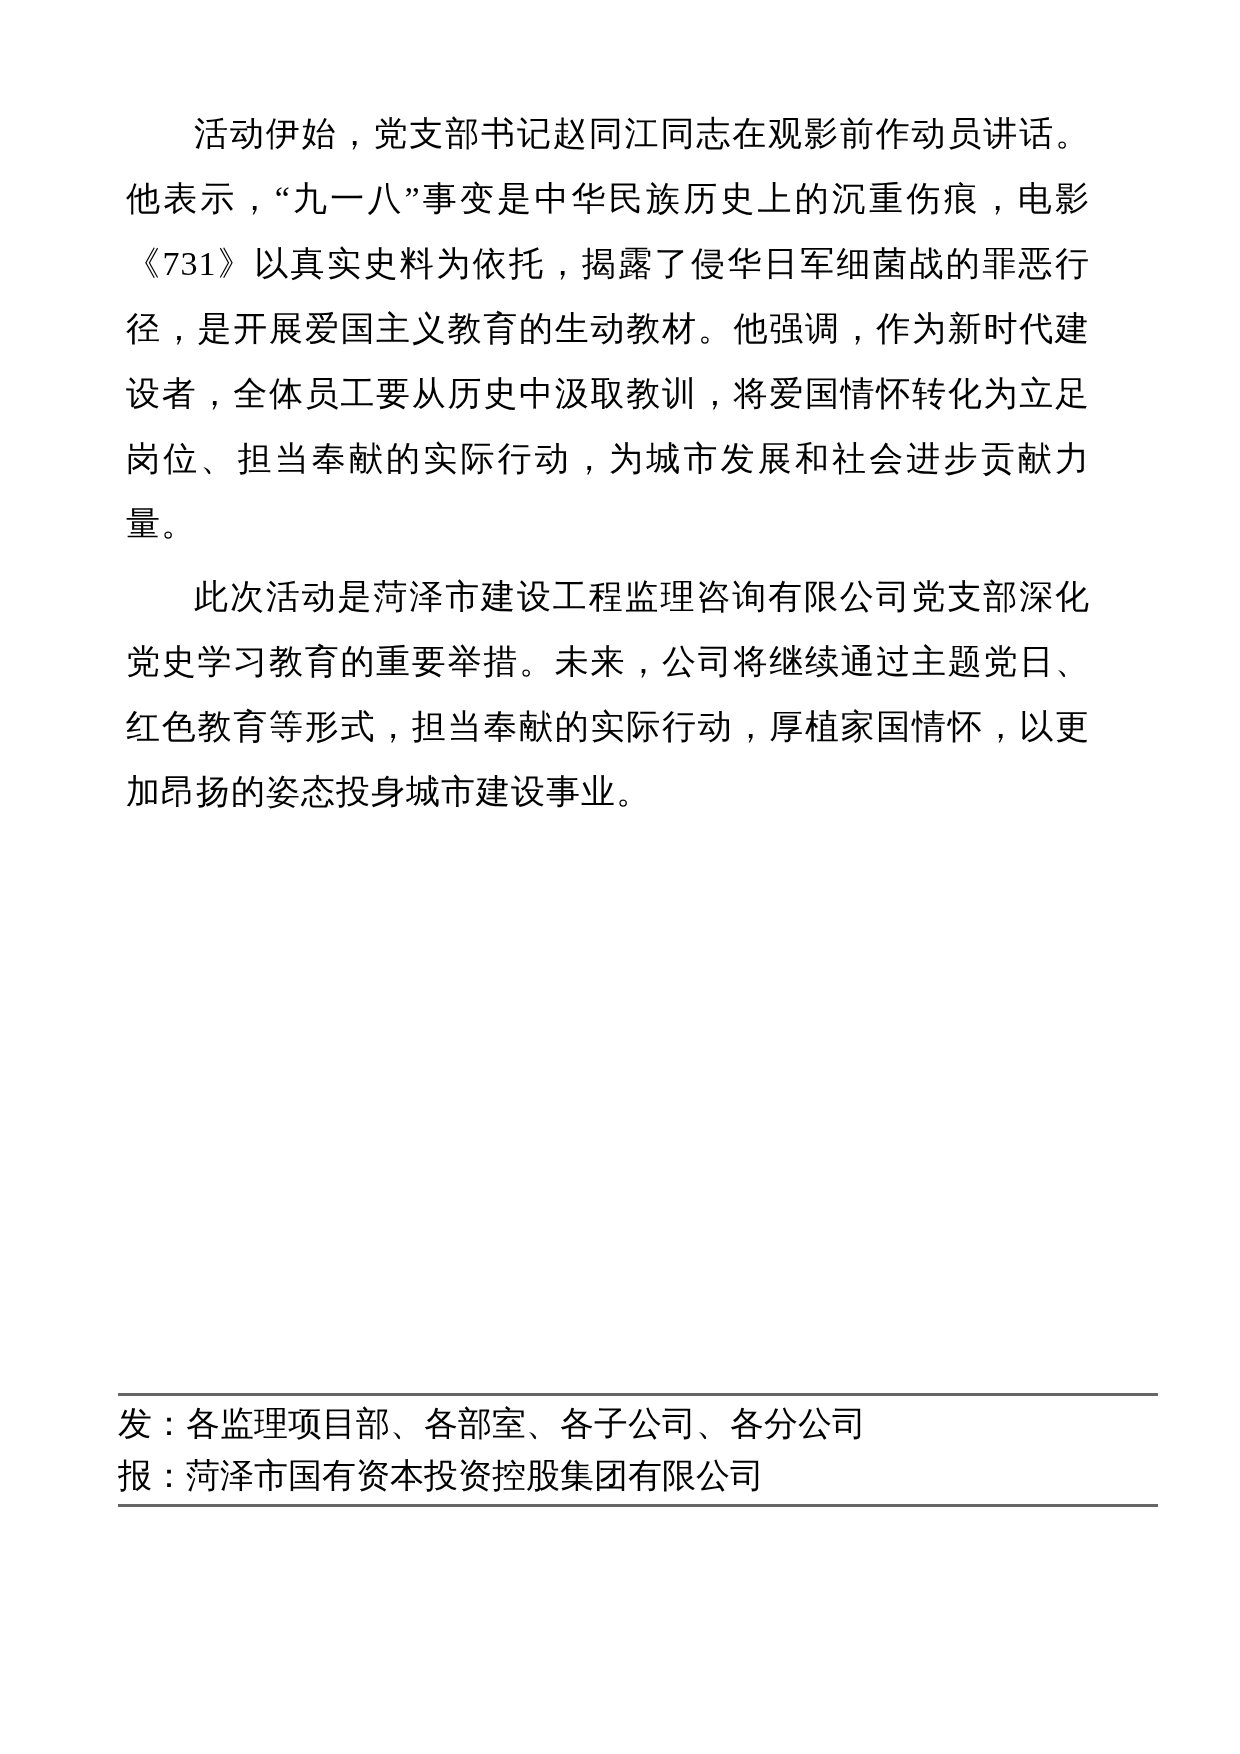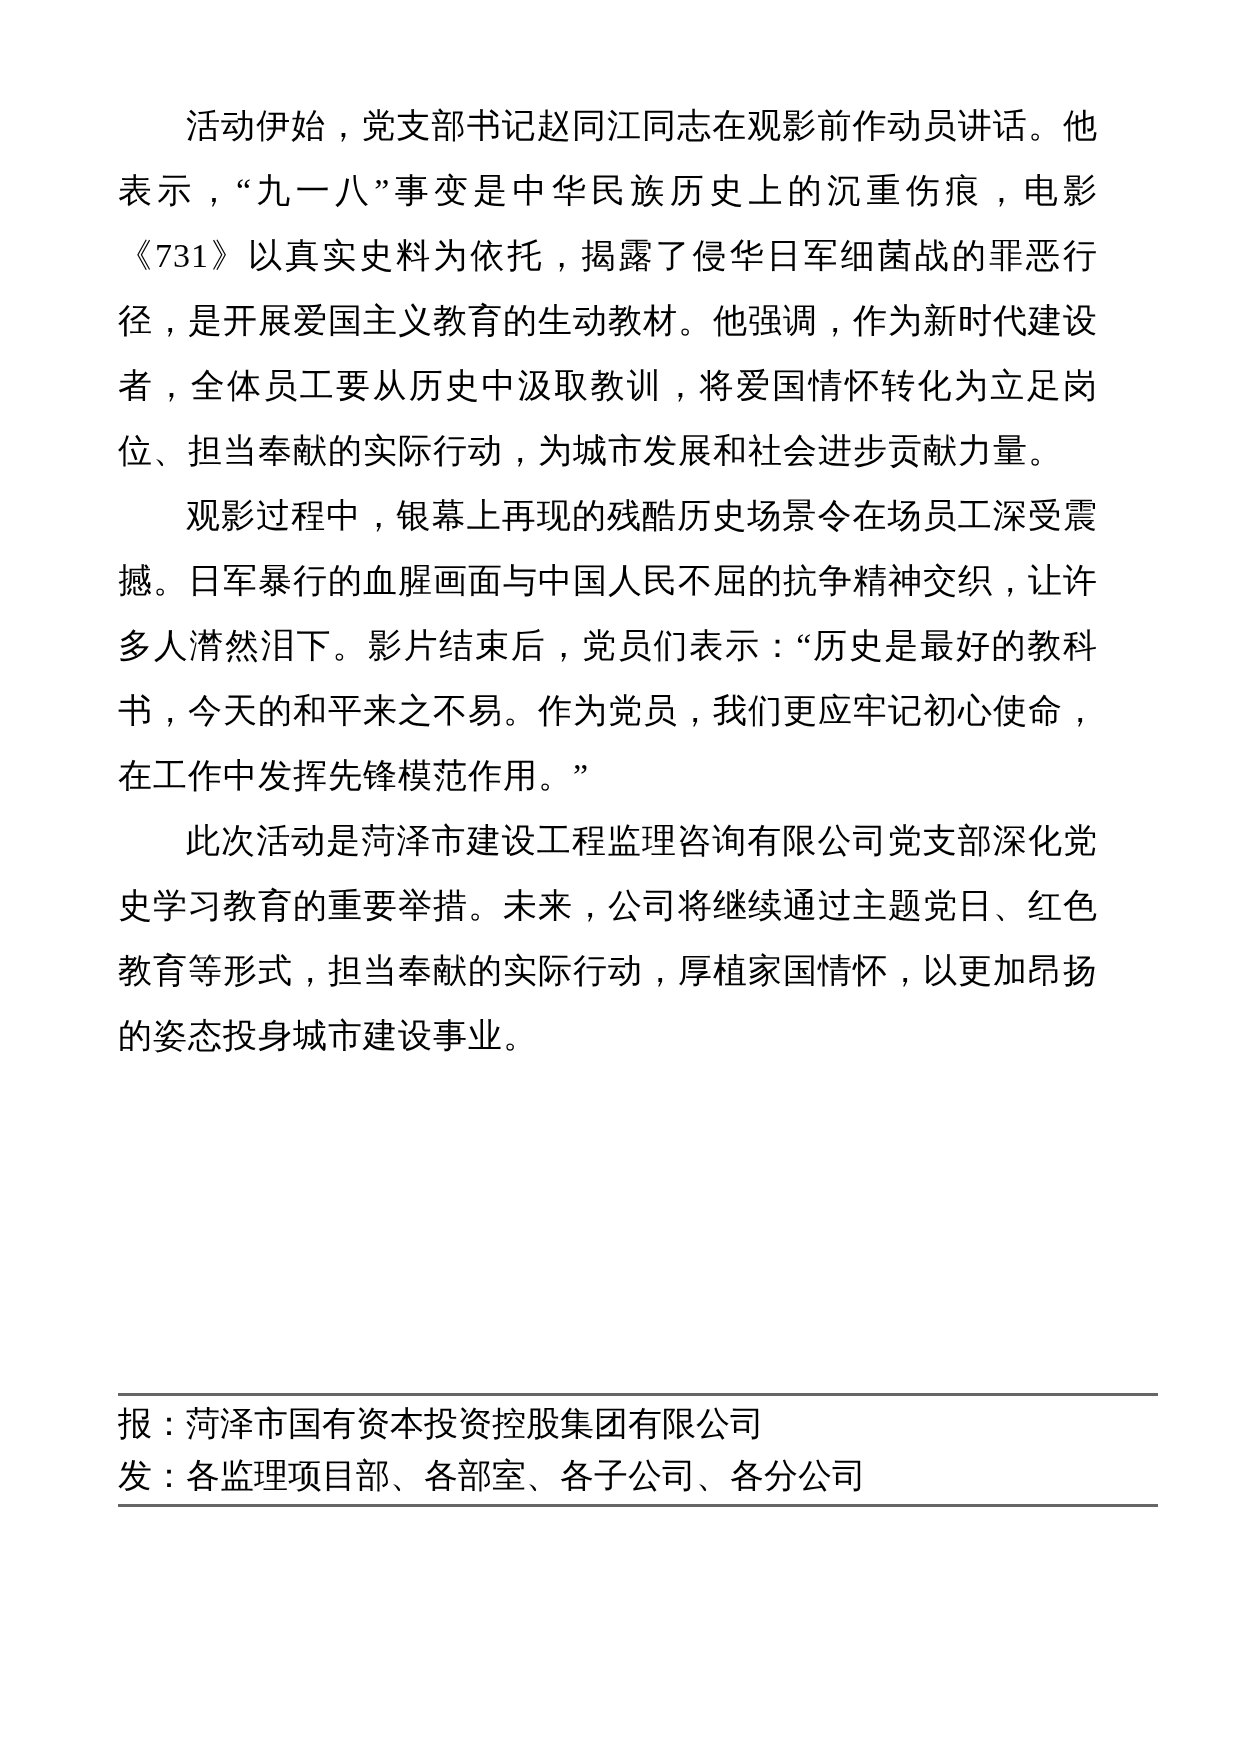--- a/index.html
+++ b/index.html
@@ -19,21 +19,21 @@
     position: absolute;
     left: 118px;
     top: 93px;
     width: 980px;
     font-size: 34px;
     line-height: 65px;
     text-align: justify;
     letter-spacing: 1px;
   }
   .body-text p {
-    margin: 0;
+    margin: 8px;
     text-indent: 2em;
   }
   .colophon {
     position: absolute;
     left: 118px;
     top: 1393px;
     width: 1040px;
   }
   .rule {
     height: 3px;
@@ -47,24 +47,23 @@
   .colophon-lines p {
     margin: 0;
     text-indent: 0;
   }
 </style>
 </head>
 <body style="background: rgb(255, 255, 255); color: rgb(0, 0, 0);">
 
 <div class="body-text">
   <p>活动伊始，党支部书记赵同江同志在观影前作动员讲话。他表示，“九一八”事变是中华民族历史上的沉重伤痕，电影《731》以真实史料为依托，揭露了侵华日军细菌战的罪恶行径，是开展爱国主义教育的生动教材。他强调，作为新时代建设者，全体员工要从历史中汲取教训，将爱国情怀转化为立足岗位、担当奉献的实际行动，为城市发展和社会进步贡献力量。</p>
-  <p>观影过程中，银幕上再现的残酷历史场景令在场员工深受震撼。日军暴行的血腥画面与中国人民不屈的抗争精神交织，让许多人潸然泪下。影片结束后，党员们表示：“历史是最好的教科书，今天的和平来之不易。作为党员，我们更应牢记初心使命，在工作中发挥先锋模范作用。”</p>
   <p>此次活动是菏泽市建设工程监理咨询有限公司党支部深化党史学习教育的重要举措。未来，公司将继续通过主题党日、红色教育等形式，担当奉献的实际行动，厚植家国情怀，以更加昂扬的姿态投身城市建设事业。</p>
 </div>
 
 <div class="colophon">
   <div class="rule" style="background: rgb(102, 102, 102);"></div>
   <div class="colophon-lines">
+    <p>发：各监理项目部、各部室、各子公司、各分公司</p>
     <p>报：菏泽市国有资本投资控股集团有限公司</p>
-    <p>发：各监理项目部、各部室、各子公司、各分公司</p>
   </div>
   <div class="rule" style="background: rgb(102, 102, 102);"></div>
 </div>
 
 </body></html>

